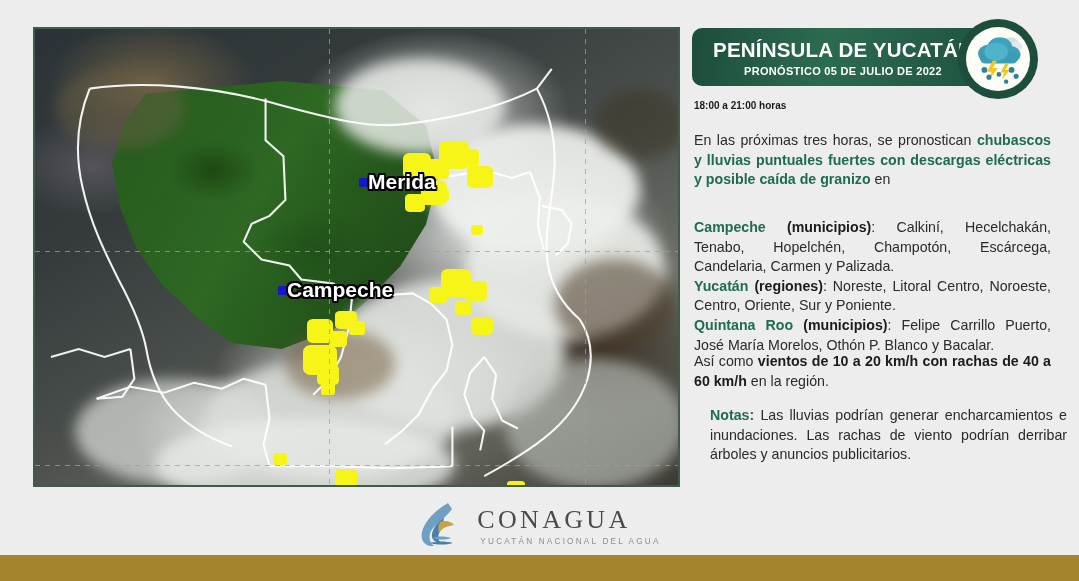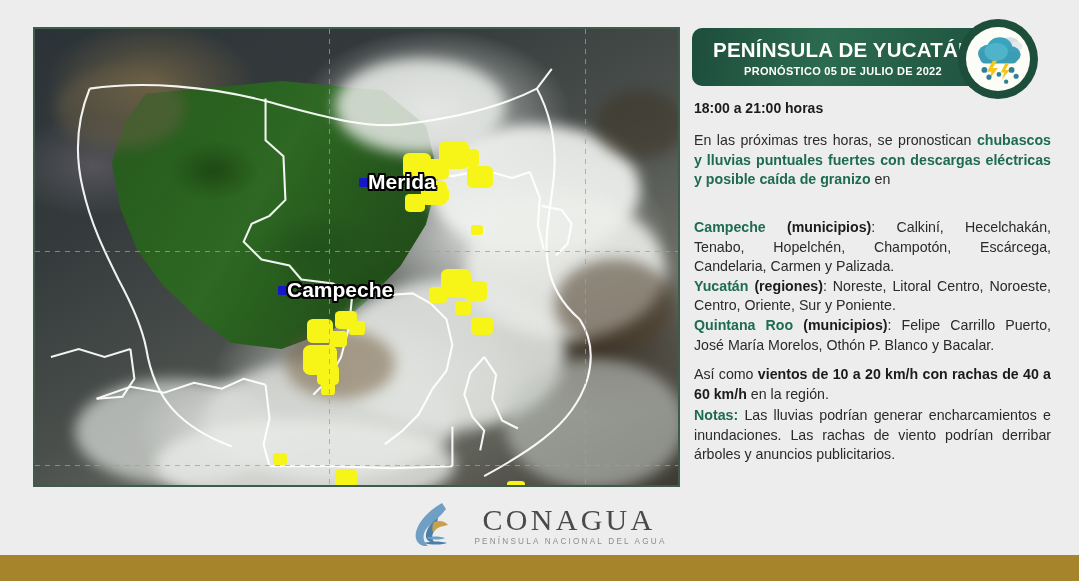--- a/index.html
+++ b/index.html
@@ -138,47 +138,47 @@
   }
   #weather-badge .inner {
     width: 64px; height: 64px; border-radius: 50%;
     background: #fdfdf8;
     display: flex; align-items: center; justify-content: center;
     overflow: hidden;
   }
 
   #time-range {
     position: absolute; left: 4px; top: 100px;
-    font-size: 14px; font-weight: bold; color: #1b1b1b;
+    font-size: 10px; font-weight: bold; color: #1b1b1b;
   }
 
   .para {
     position: absolute; left: 4px; width: 357px;
     font-size: 14.2px; line-height: 19.6px;
     color: #2a2a2a; text-align: justify;
     text-justify: inter-word;
   }
   .grn       { color: #1e6b52; font-weight: bold; }
   .blk-b     { color: #1b1b1b; font-weight: bold; }
 
   #para-intro   { top: 131px; }
   #para-regions { top: 218px; }
-  #para-wind    { top: 365px; }
-  #para-notes   { top: 406px; }
+  #para-wind    { top: 352px; }
+  #para-notes   { top: 406px; margin-left: 16px; }
 
   
   #footer-logo {
     position: absolute; left: 0; right: 0; top: 494px; height: 62px;
     display: flex; align-items: center; justify-content: center; gap: 13px;
   }
   #logo-drop { width: 46px; height: 50px; flex: none; }
   #logo-text-wrap { display: flex; flex-direction: column; }
   #logo-name {
     font-family: "Liberation Serif", serif;
-    font-size: 30px; letter-spacing: 3.3px; color: #4a4a4a; line-height: 32px; text-align: center;
+    font-size: 26px; letter-spacing: 3.3px; color: #4a4a4a; line-height: 32px;
   }
   #logo-sub {
     font-family: "Liberation Sans", sans-serif;
     font-size: 8.2px; letter-spacing: 2.2px; color: #8d8d8d;
     margin-top: 1px; padding-left: 3px;
   }
 
   #bottom-bar {
     position: absolute; left: 0; bottom: 0; width: 1079px; height: 26px;
     background: #a6842c;
@@ -353,17 +353,17 @@
              C22,21 29,16 34,9 Z" fill="#6f9fc4"></path>
     <path d="M26,18 C20,22 15,28 14,34 C13,39 17,43 22,42
              C19,38 20,33 24,29 Z" fill="#4a7fa8"></path>
     <path d="M22,22 C27,20 33,21 36,25 C33,26 29,26 26,28
              C24,29 22,31 21,33 C20,29 20,25 22,22 Z" fill="#c9a14a"></path>
     <path d="M14,38 C20,36 27,36 33,38 C28,40 20,40 14,38 Z" fill="#6f9fc4"></path>
     <path d="M12,43 C19,41 28,41 35,43 C28,45 19,45 12,43 Z" fill="#4a7fa8"></path>
   </svg>
   <div id="logo-text-wrap">
     <div id="logo-name">CONAGUA</div>
-    <div id="logo-sub">PENÍNSULA NACIONAL DEL AGUA</div>
+    <div id="logo-sub">YUCATÁN NACIONAL DEL AGUA</div>
   </div>
 </div>
 
 <div id="bottom-bar"></div>
 
 </body></html>

